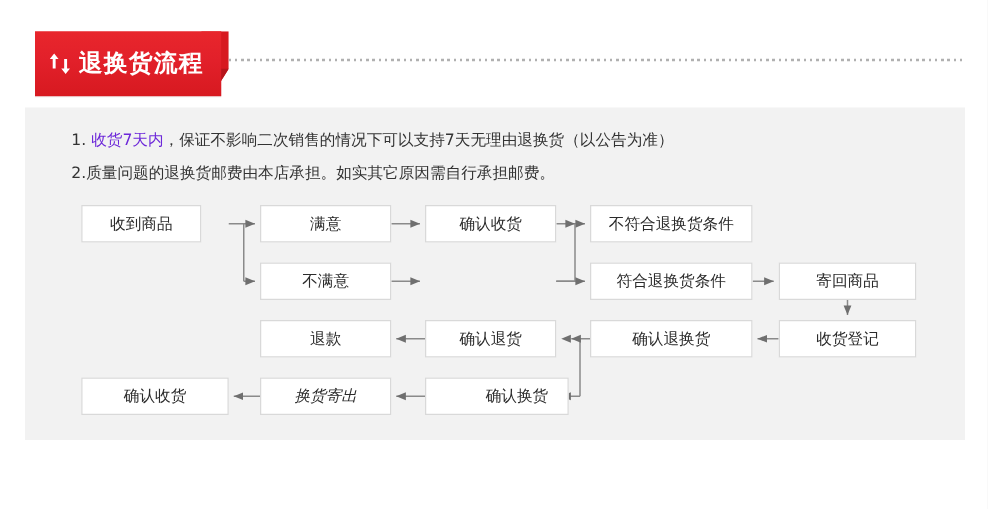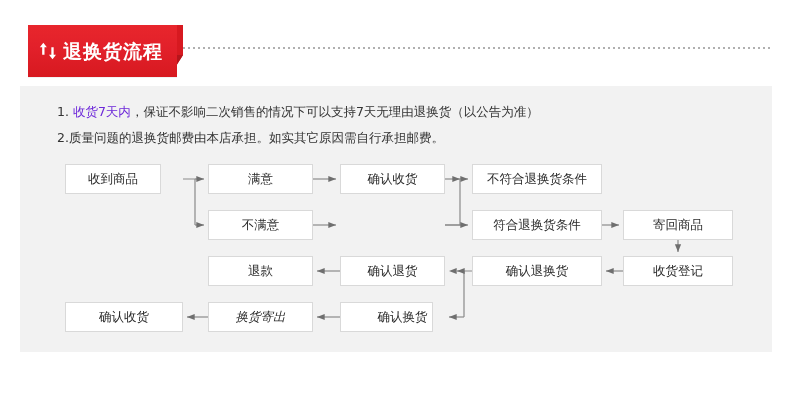--- a/index.html
+++ b/index.html
@@ -169,16 +169,16 @@
     <div class="node" style="left:452px;top:124px;width:130px;">符合退换货条件</div>
     <div class="node" style="left:603px;top:124px;width:110px;">寄回商品</div>
 
     <div class="node" style="left:188px;top:170px;width:105px;">退款</div>
     <div class="node" style="left:320px;top:170px;width:105px;">确认退货</div>
     <div class="node" style="left:452px;top:170px;width:130px;">确认退换货</div>
     <div class="node" style="left:603px;top:170px;width:110px;">收货登记</div>
 
     <div class="node" style="left:45px;top:216px;width:118px;">确认收货</div>
     <div class="node" style="left:188px;top:216px;width:105px;font-style:italic;">换货寄出</div>
-    <div class="node" style="left:320px;top:216px;width:93px;padding-left:32px;">确认换货</div>
+    <div class="node" style="left:320px;top:216px;width:115px;padding-left:32px;">确认换货</div>
 
   </div>
 </div>
 
 </body></html>

